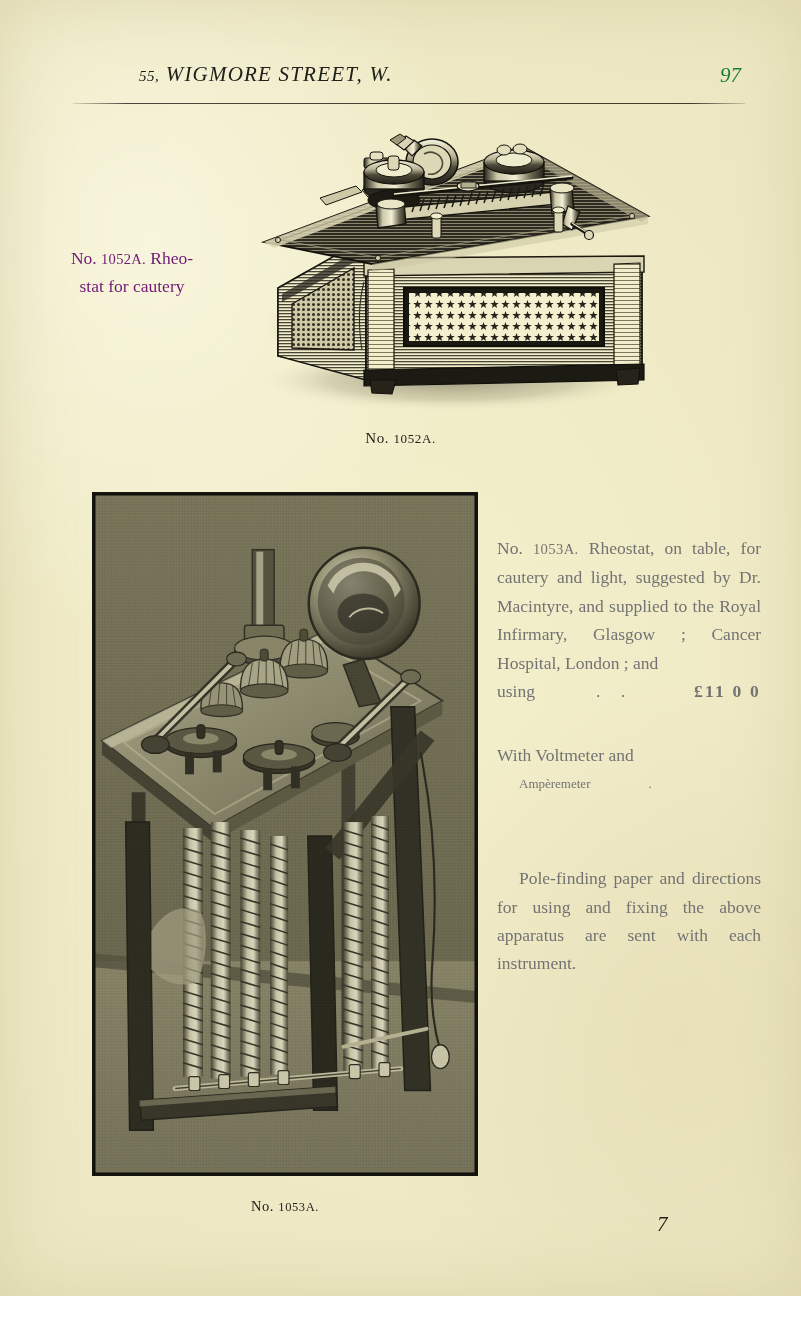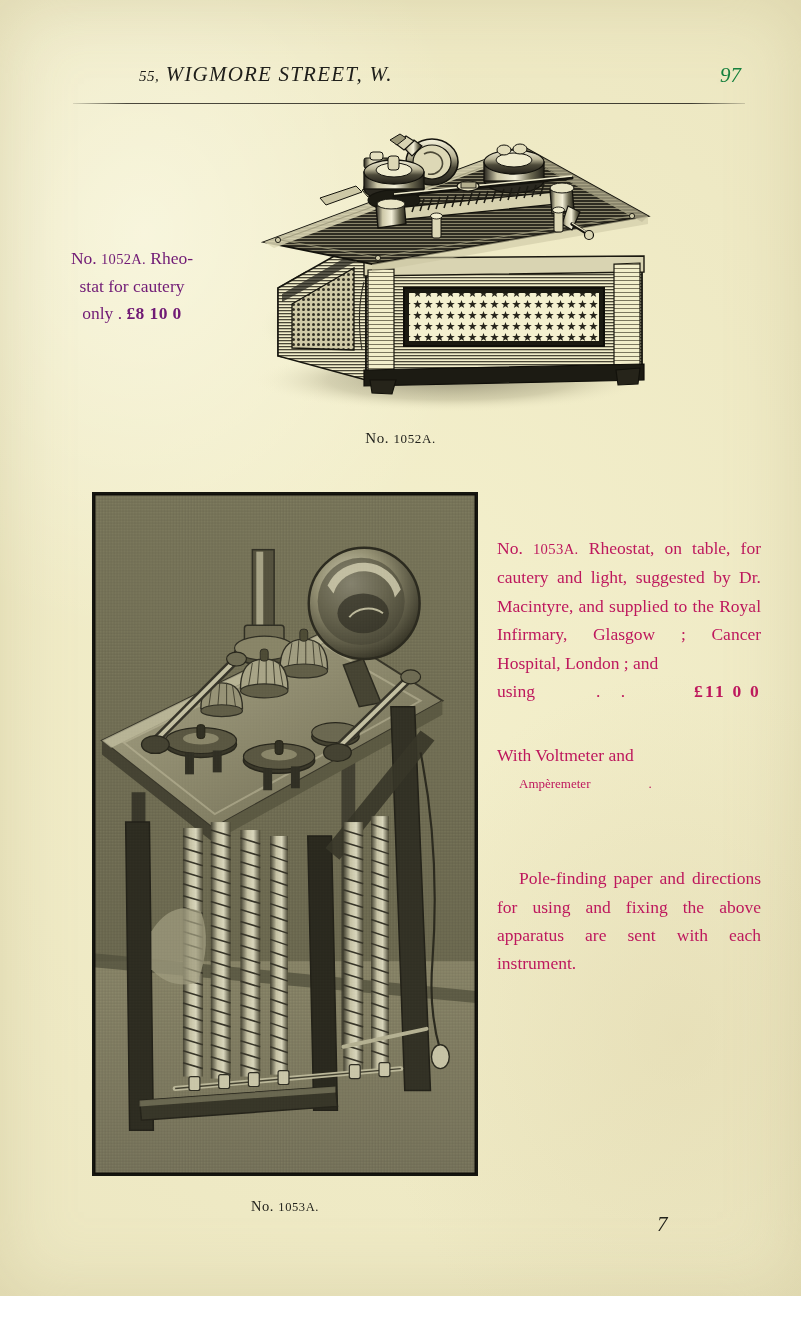--- a/index.html
+++ b/index.html
@@ -139,21 +139,21 @@
     margin-top: 7px;
   }
   .fig-bottom-caption .sc { font-size: 12.5px; }
 
   
   .col-right {
     position: absolute;
     left: 497px;
     top: 534px;
     width: 264px;
-    color: #be185d;
+    color: #737373;
   }
   .para {
     font-size: 17.5px;
     line-height: 28.4px;
     text-align: justify;
     margin: 0;
   }
   .para.first { text-indent: 0; }
   .para .sc { font-size: 14.6px; letter-spacing: 0.4px; }
   .para .bold { font-weight: bold; }
@@ -387,24 +387,20 @@
     </svg>
   </div>
 
   <div class="cap-left">
     <div>
       <span>No.</span>
       <span class="sc">1052A.</span>
       <span>Rheo-</span>
     </div>
     <div>stat for cautery</div>
-    <div>
-      <span>only .</span>
-      <span class="price">£8 10  0</span>
-    </div>
   </div>
 
   <div class="fig-top-caption">
     <span>No.</span>
     <span class="sc">1052A.</span>
   </div>
 
   <div class="photo-frame">
     <svg viewBox="0 0 386 684" xmlns="http://www.w3.org/2000/svg" preserveAspectRatio="none">
       <defs>

